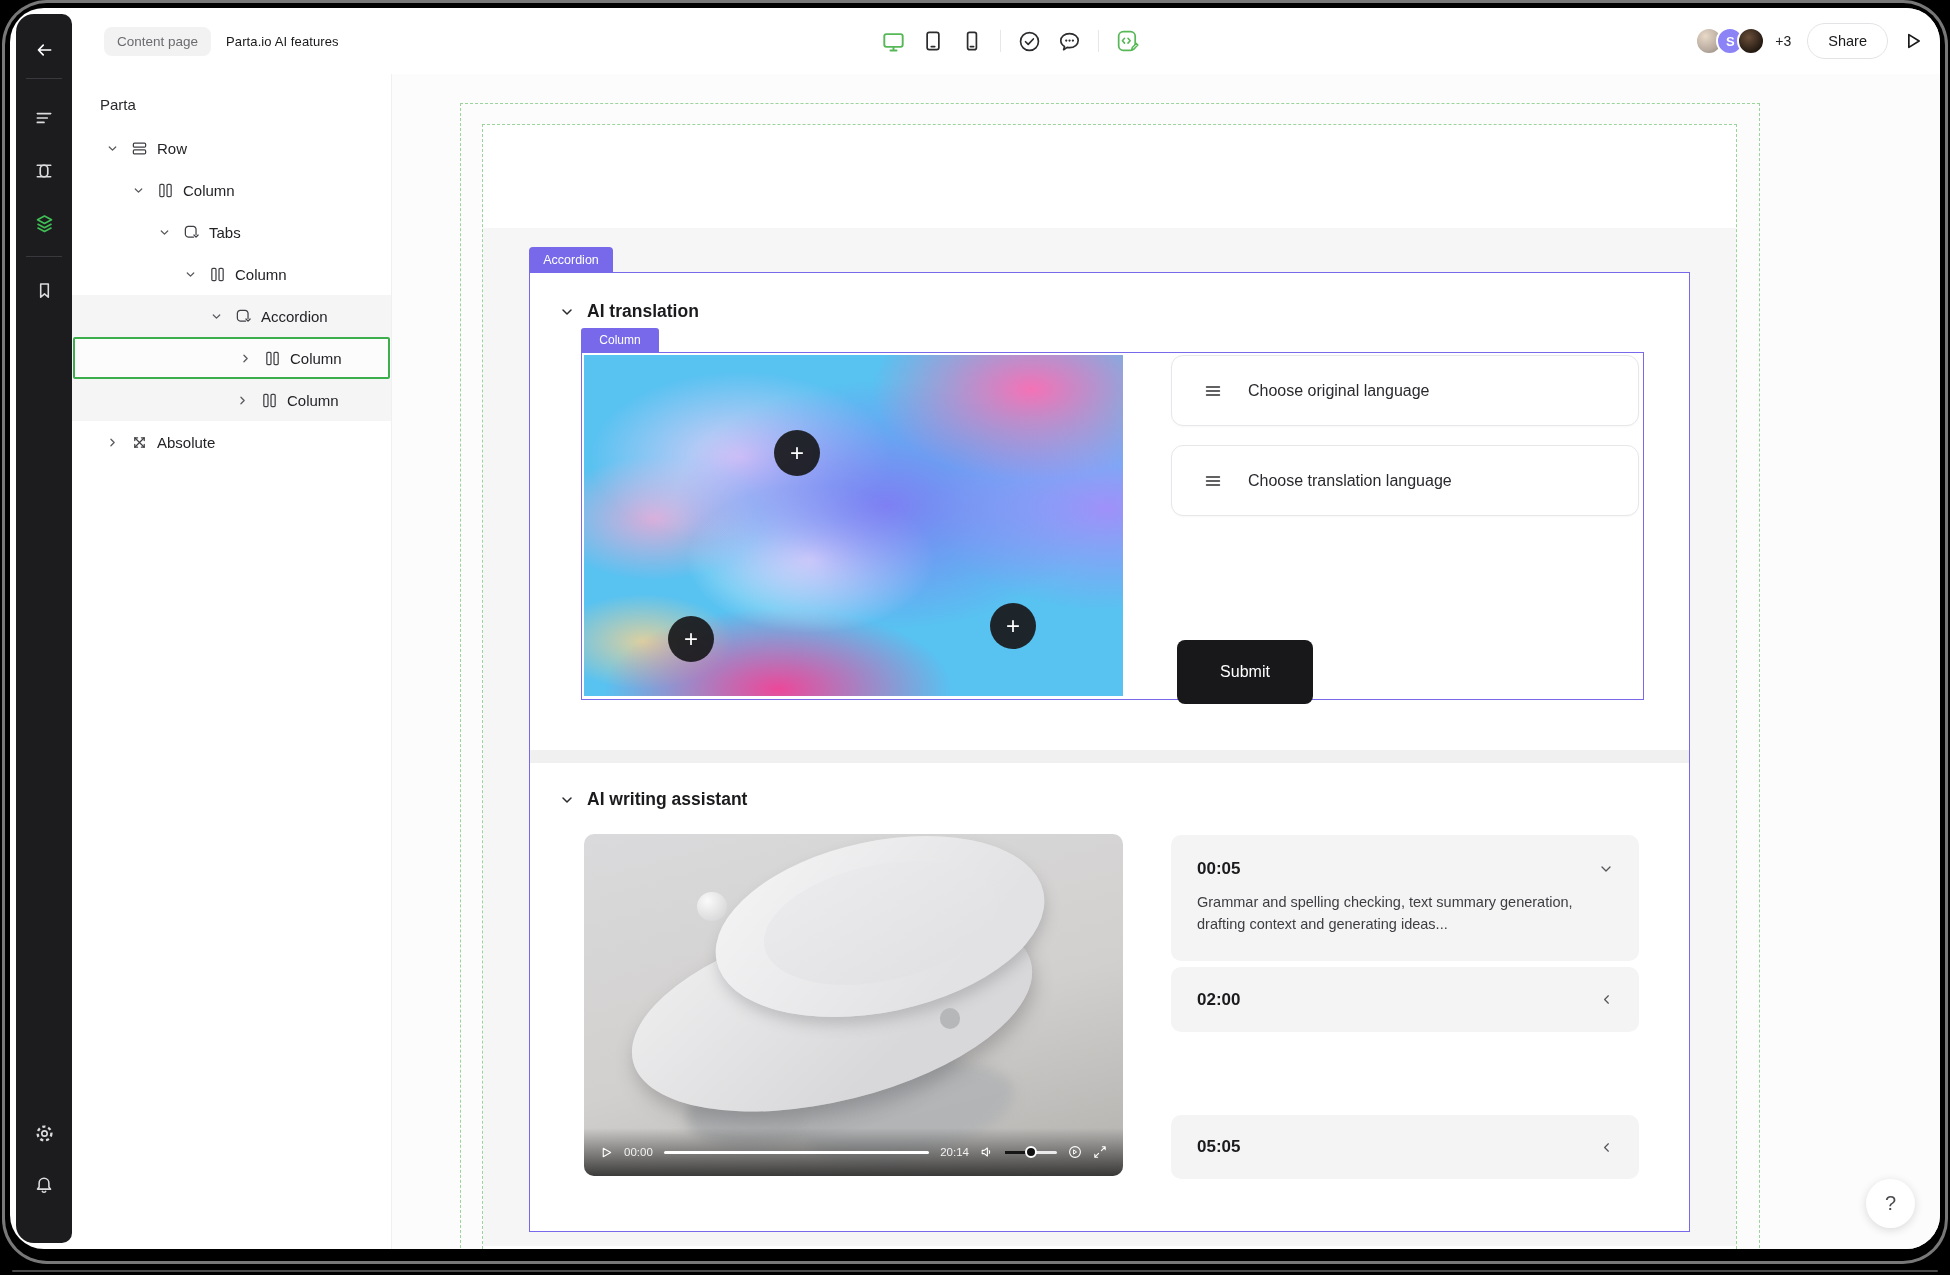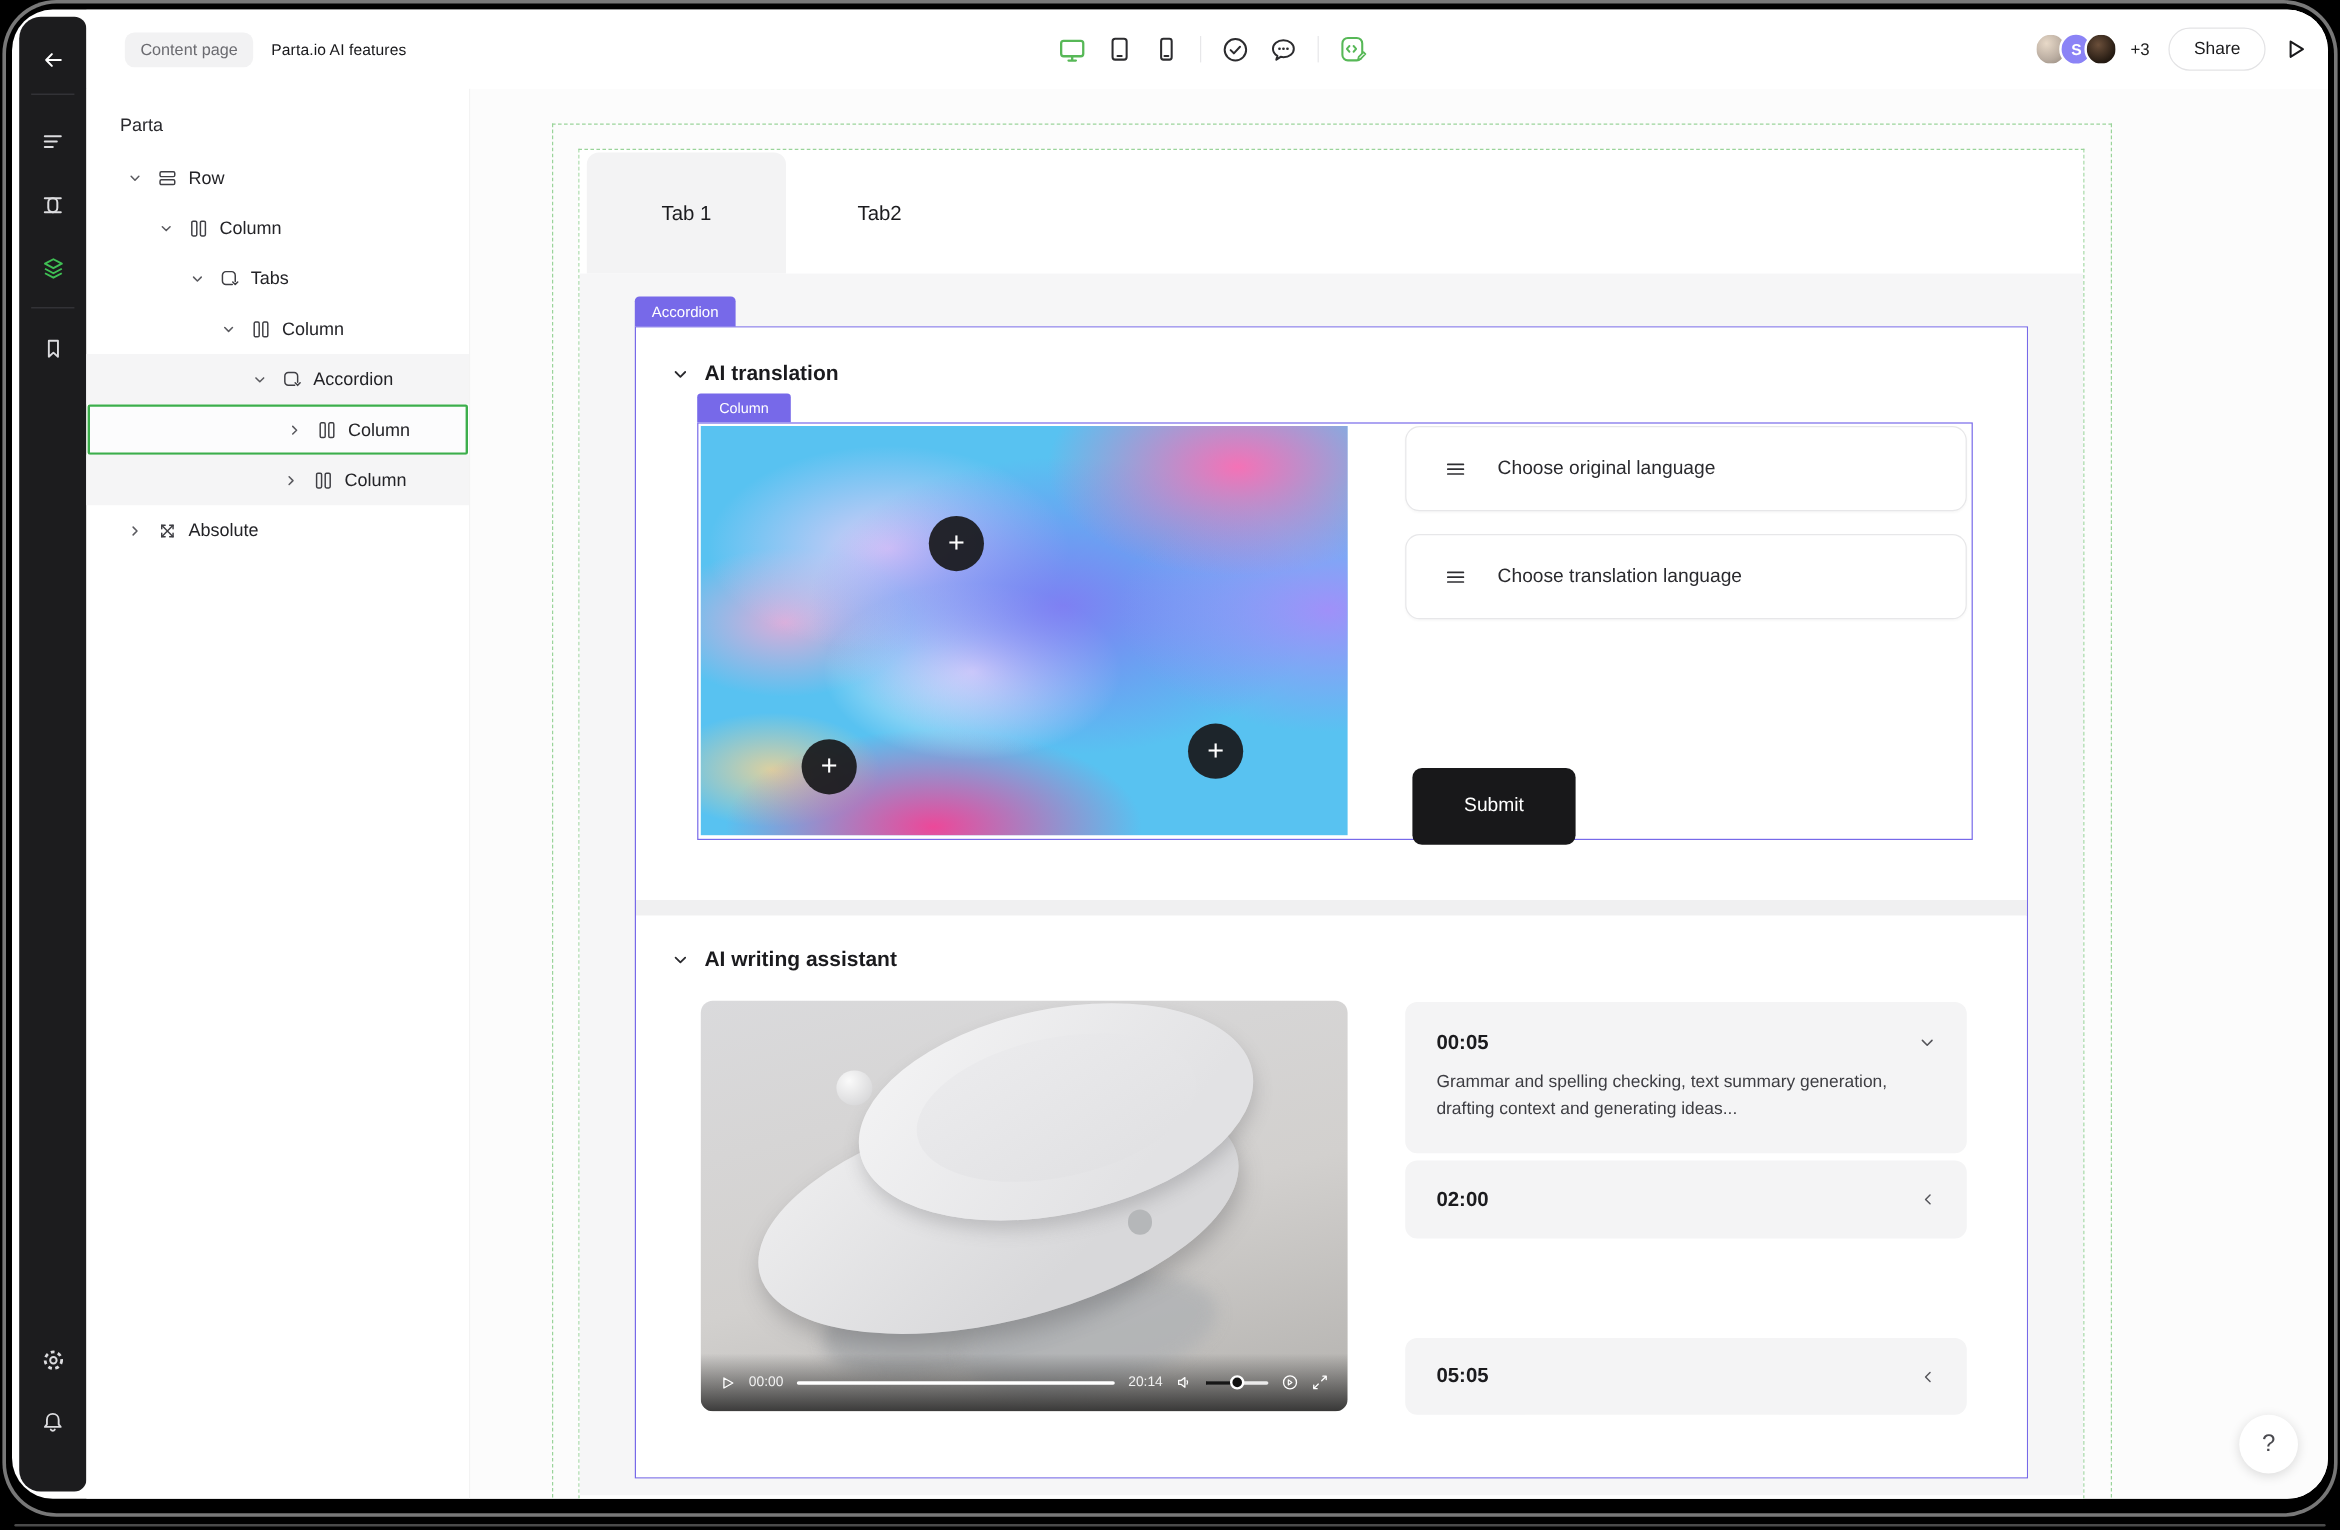--- a/index.html
+++ b/index.html
@@ -356,28 +356,20 @@
           </svg>
         </span>
       <span>Absolute</span>
     </div>
   </div>
 
   <div class="canvas">
     <div class="dashed-outer"></div>
     <div class="dashed-inner"></div>
 
-    <div class="tabbar">
-      <div class="tab-active">
-          <span>Tab 1</span>
-        </div>
-      <div class="tab-plain">
-          <span>Tab2</span>
-        </div>
-    </div>
 
     <div class="content-bg"></div>
 
     <div class="acc-badge">Accordion</div>
 
     <div class="acc-box">
 
       <div class="acc-sec1">
         <div class="sec-header" style="top:28px;">
           <span>

